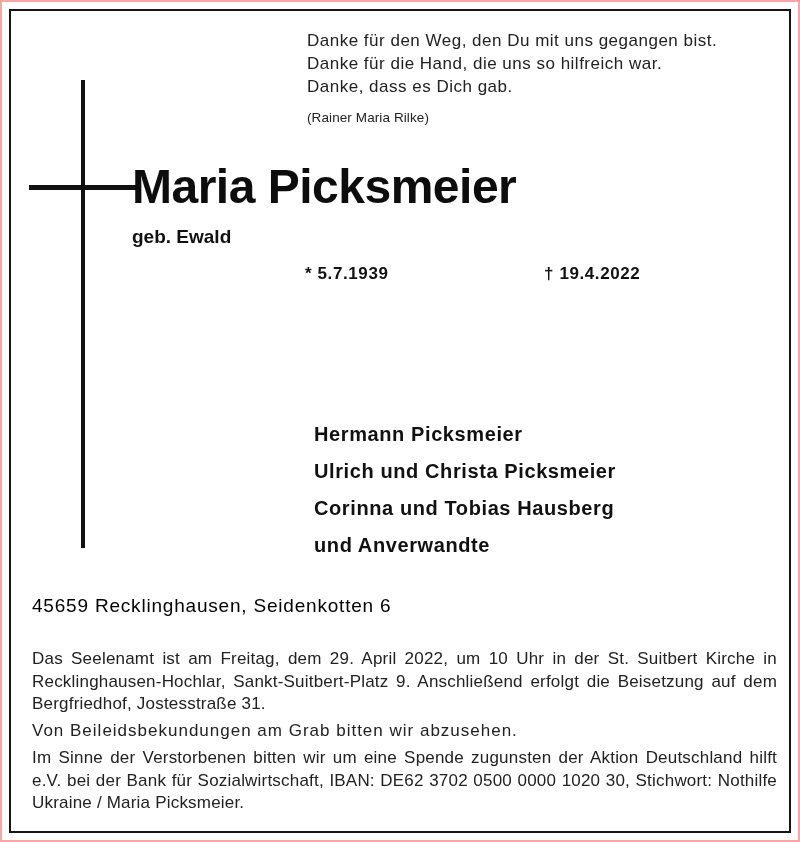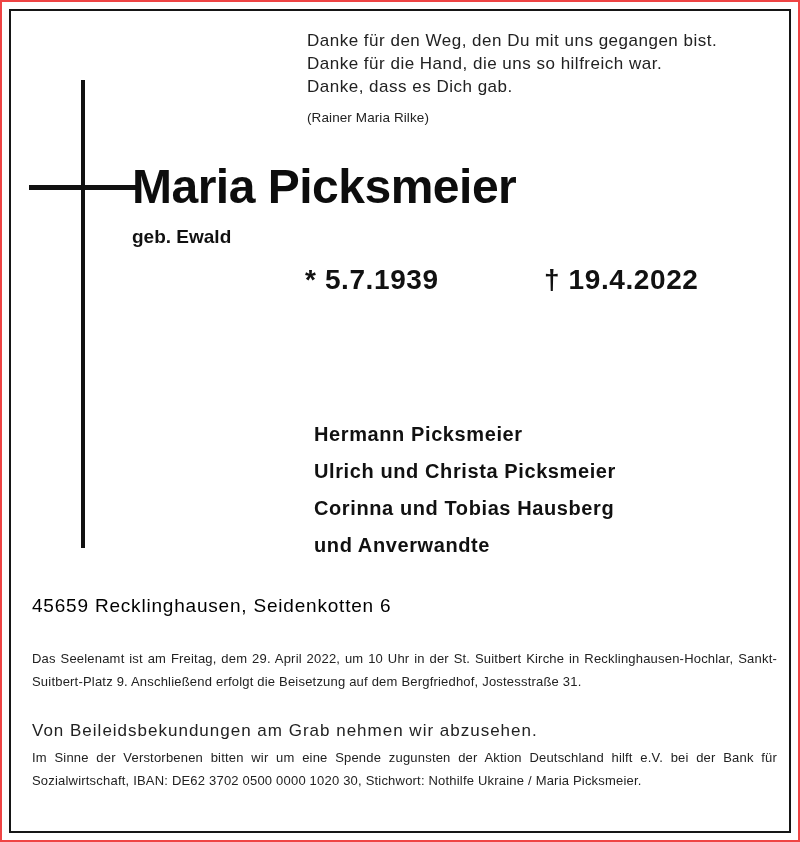--- a/index.html
+++ b/index.html
@@ -6,21 +6,21 @@
   html, body { background: #ffffff; }
   body {
     width: 800px; height: 842px;
     font-family: "Liberation Sans", "DejaVu Sans", sans-serif;
     color: #1e1e1e;
   }
   .page {
     position: relative;
     width: 800px; height: 842px;
     background: #ffffff;
-    border: 2px solid #ef4444;
+    border: 2px solid #fca5a5;
     overflow: hidden;
     text-decoration: underline;
   }
   .inner-frame {
     position: absolute;
     top: 7px; left: 7px; right: 7px; bottom: 7px;
     border: 2px solid #161616;
     pointer-events: none;
   }
   
@@ -71,21 +71,21 @@
   }
   .maiden-name {
     top: 224px;
     font-size: 19px;
     font-weight: bold;
     color: #111111;
   }
   .date {
     position: absolute;
     top: 262px;
-    font-size: 28px;
+    font-size: 17px;
     font-weight: bold;
     letter-spacing: 0.6px;
     color: #111111;
     white-space: nowrap;
   }
   .birth-date { left: 303px; }
   .death-date { left: 498px; margin-left: 44px; }
   .farewell {
     position: absolute;
     left: 157px; top: 336px;
@@ -108,21 +108,21 @@
     position: absolute;
     left: 30px; top: 593px;
     font-size: 19px;
     letter-spacing: 0.8px;
     color: #000000;
     white-space: nowrap;
   }
   .body-par {
     position: absolute;
     left: 30px; width: 745px;
-    font-size: 13px;
+    font-size: 17px;
     line-height: 22.5px;
     letter-spacing: 0.2px;
     text-align: justify;
     color: #222222;
   }
   .service-par { top: 646px; }
   .condolence-par {
     position: absolute;
     left: 30px; top: 719px;
     font-size: 17px;
@@ -161,16 +161,16 @@
     <div>Hermann Picksmeier</div>
     <div>Ulrich und Christa Picksmeier</div>
     <div>Corinna und Tobias Hausberg</div>
     <div>und Anverwandte</div>
   </div>
 
   <div class="address">45659 Recklinghausen, Seidenkotten 6</div>
 
   <div class="body-par service-par">Das Seelenamt ist am Freitag, dem 29. April 2022, um 10 Uhr in der St. Suitbert Kirche in Recklinghausen-Hochlar, Sankt-Suitbert-Platz 9. Anschließend erfolgt die Beisetzung auf dem Bergfriedhof, Jostesstraße 31.</div>
 
-  <div class="condolence-par">Von Beileidsbekundungen am Grab nehmen wir abzusehen.</div>
+  <div class="condolence-par">Von Beileidsbekundungen am Grab bitten wir abzusehen.</div>
 
   <div class="body-par donation-par">Im Sinne der Verstorbenen bitten wir um eine Spende zugunsten der Aktion Deutschland hilft e.V. bei der Bank für Sozialwirtschaft, IBAN: DE62 3702 0500 0000 1020 30, Stichwort: Nothilfe Ukraine / Maria Picksmeier.</div>
 </div>
 
 </body></html>

